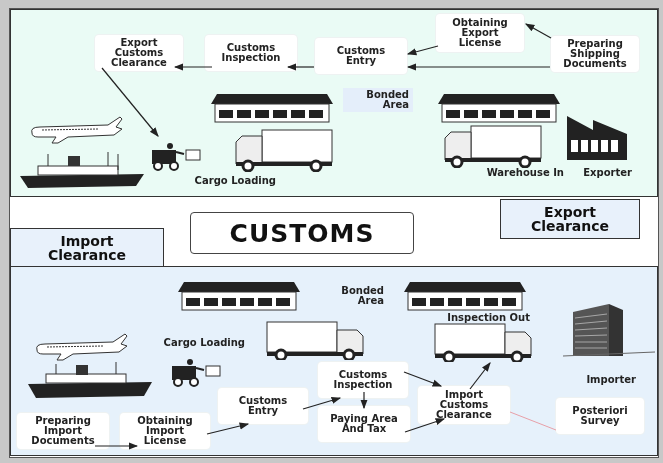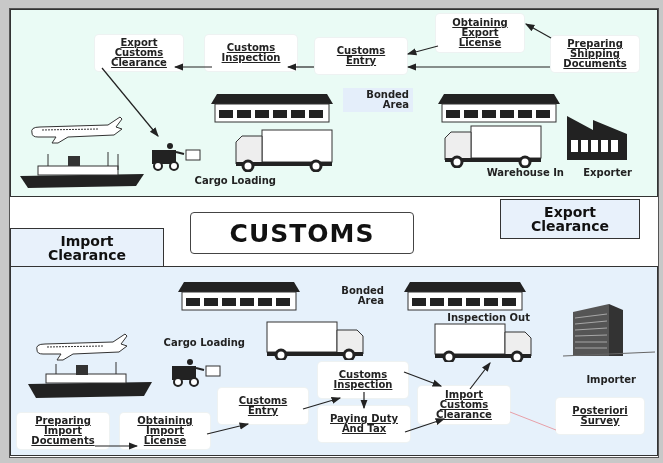--- a/index.html
+++ b/index.html
@@ -1,21 +1,21 @@
 <!DOCTYPE html>
 <html><head>
 <meta charset="utf-8">
 <style>
   html,body{margin:0;padding:0;}
   body{width:663px;height:463px;background:#c8c8c8;position:relative;overflow:hidden;font-family:"DejaVu Sans","Liberation Sans",sans-serif;}
   .frame{position:absolute;left:9px;top:8px;width:648px;height:448px;background:#ffffff;border:1px solid #555;}
   .panel{position:absolute;left:10px;width:646px;border:1px solid #333;}
   #export-panel{top:9px;height:186px;background:#eafbf5;}
   #import-panel{top:266px;height:188px;background:#e6f1fb;}
-  .box{position:absolute;background:#fff;border-radius:4px;box-shadow:0 0 0 1px #eef2f2;font-weight:bold;font-size:10px;line-height:10px;text-align:center;color:#222;display:flex;align-items:center;justify-content:center;white-space:pre-line;text-decoration:underline;}
+  .box{position:absolute;background:#fff;border-radius:4px;box-shadow:0 0 0 1px #eef2f2;font-weight:bold;font-size:10px;line-height:10px;text-align:center;color:#222;display:flex;align-items:center;justify-content:center;white-space:pre-line;}
   .lbl{position:absolute;font-weight:bold;font-size:10px;line-height:10px;color:#222;text-align:right;white-space:pre-line;}
   .area-lbl{background:#e4eefa;padding:2px 4px;}
   .tab{position:absolute;background:#e8f1fb;border:1px solid #333;font-weight:bold;font-size:14px;line-height:14px;text-align:center;color:#111;white-space:pre-line;display:flex;align-items:center;justify-content:center;}
   #customs-title{position:absolute;left:190px;top:212px;width:222px;height:40px;border:1px solid #444;border-radius:4px;background:#fff;font-weight:bold;font-size:25px;letter-spacing:1px;display:flex;align-items:center;justify-content:center;color:#111;}
   svg.arrows{position:absolute;left:0;top:0;width:663px;height:463px;pointer-events:none;}
   .ico{position:absolute;}
 </style>
 </head>
 <body>
 
@@ -201,21 +201,21 @@
 <div class="box" style="left:17px;top:413px;width:92px;height:36px;">Preparing
 Import
 Documents</div>
 <div class="box" style="left:120px;top:413px;width:90px;height:36px;">Obtaining
 Import
 License</div>
 <div class="box" style="left:218px;top:388px;width:90px;height:36px;">Customs
 Entry</div>
 <div class="box" style="left:318px;top:362px;width:90px;height:36px;">Customs
 Inspection</div>
-<div class="box" style="left:318px;top:406px;width:92px;height:36px;">Paying Duty
+<div class="box" style="left:318px;top:406px;width:92px;height:36px;">Paying Area
 And Tax</div>
 <div class="box" style="left:418px;top:386px;width:92px;height:38px;">Import
 Customs
 Clearance</div>
 <div class="box" style="left:556px;top:398px;width:88px;height:36px;">Posteriori
 Survey</div>
 
 <div class="lbl" style="left:322px;top:286px;width:62px;">Bonded
 Area</div>
 <div class="lbl" style="left:145px;top:338px;width:100px;">Cargo Loading</div>

